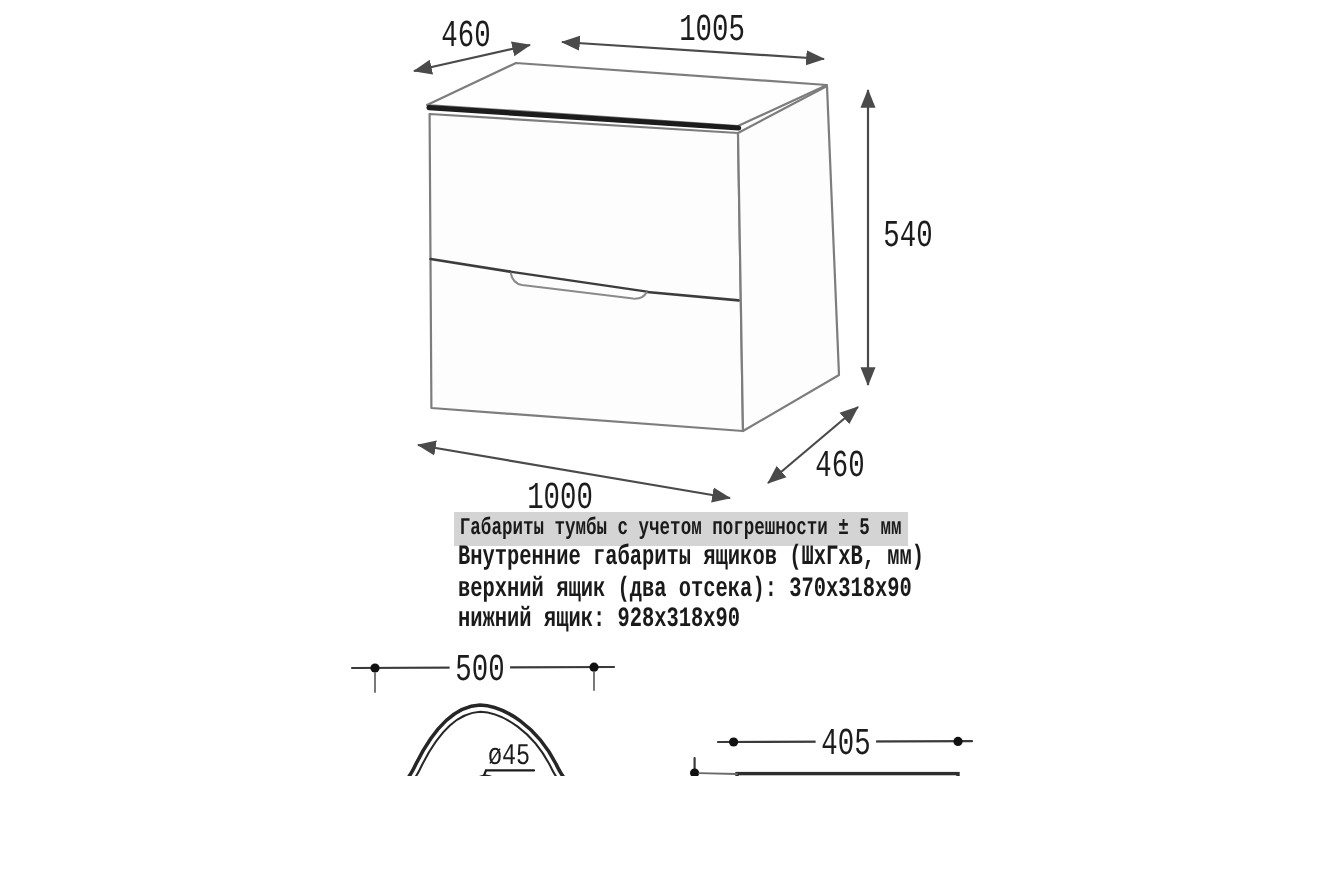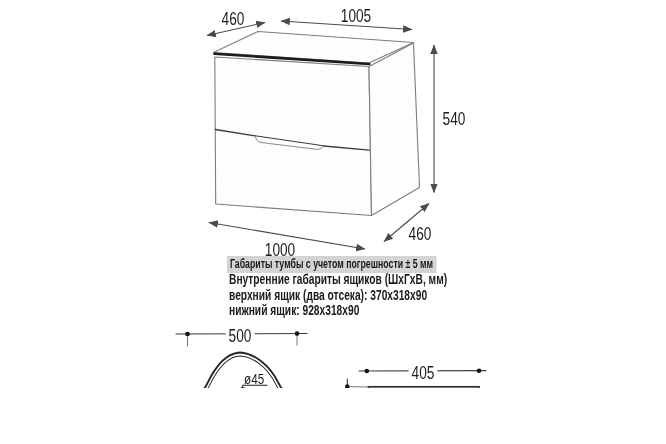--- a/index.html
+++ b/index.html
@@ -1,18 +1,18 @@
 <!DOCTYPE html>
 <html><head>
 <meta charset="utf-8">
 <style>
   html,body{margin:0;padding:0;background:#fff;}
   .canvas{
     position:relative;width:666px;height:388px;background:#ffffff;overflow:hidden;
-    font-family:Liberation Sans, sans-serif;
+    font-family:Liberation Mono, monospace;
   }
   .canvas svg{position:absolute;left:0;top:0;}
   .dim-label{
     position:absolute;font-size:19px;line-height:1;color:#1c1c1c;white-space:nowrap;
     transform:translateX(-50%) scaleX(0.72);
   }
   .dim-label.on-line{background:#fff;padding:0 4px;}
   .drain-label{
     position:absolute;font-size:15px;line-height:1;color:#1c1c1c;white-space:nowrap;
     transform:scaleX(0.78);transform-origin:0 50%;

